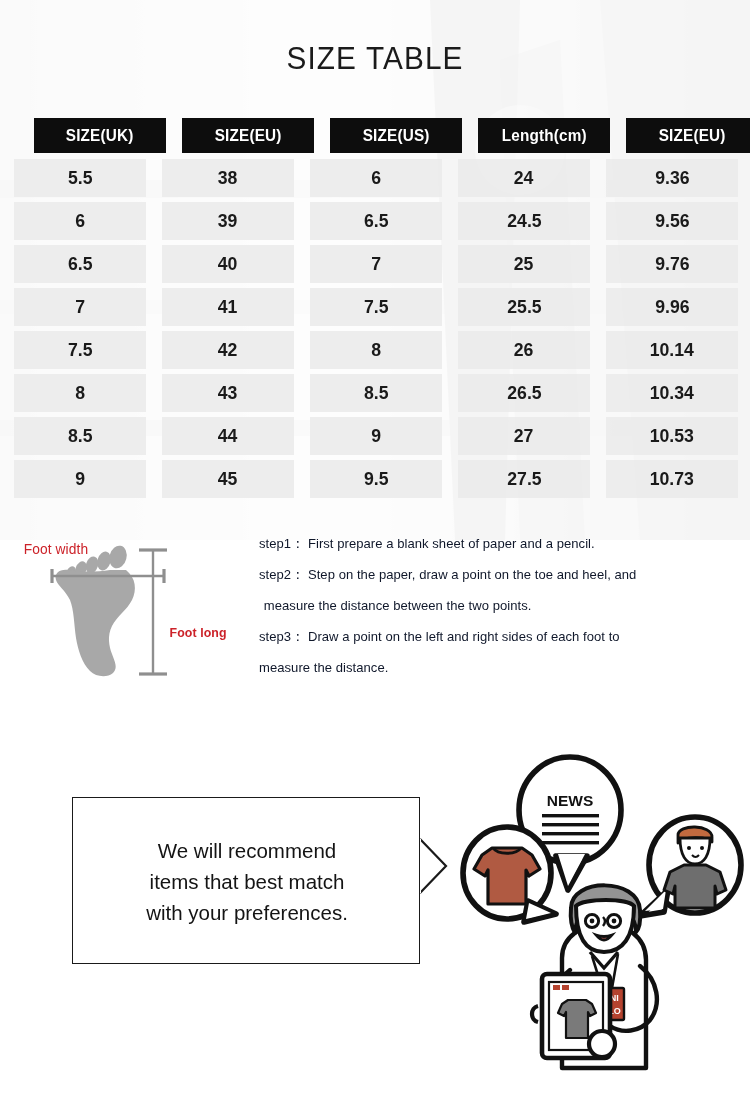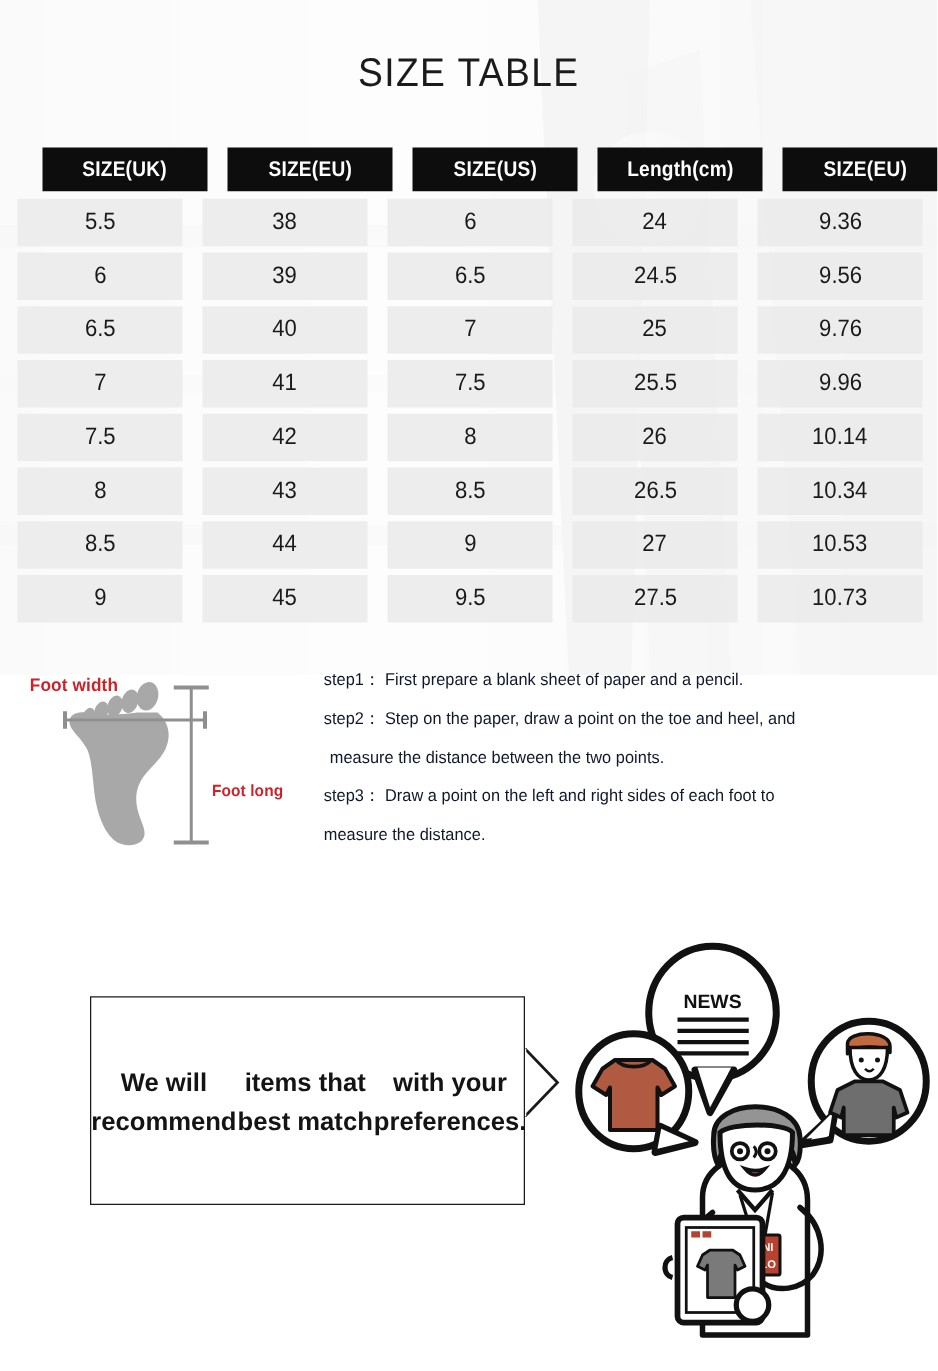--- a/index.html
+++ b/index.html
@@ -65,21 +65,21 @@
     width: 132px;
     height: 38px;
     line-height: 38px;
     text-align: center;
     font-size: 19px;
     color: #1a1a1a;
     background: rgba(234,234,234,0.88);
     overflow: hidden;
     white-space: nowrap;
   }
-  .trow.body .cell { font-weight: 400; }
+  .trow.body .cell { font-weight: 700; }
 
   .cell + .cell { margin-left: 16px; }
 
   .trow.head .cell {
     background: #0d0d0d;
     color: #ffffff;
     font-weight: 700;
     font-size: 17px;
     height: 35px;
     line-height: 35px;
@@ -100,21 +100,21 @@
   .foot-figure {
     position: absolute;
     left: 8px; top: 0;
     width: 240px; height: 160px;
   }
 
   .lbl-foot-width {
     position: absolute;
     left: 14px; top: 13px;
     font-size: 14.5px;
-    font-weight: 700;
+    font-weight: 400;
     color: #cc2229;
     letter-spacing: 0.1px;
   }
   .lbl-foot-width span { display:inline-block; transform: scaleX(0.95); }
 
   .lbl-foot-long {
     position: absolute;
     left: 160px; top: 97px;
     font-size: 13px;
     font-weight: 700;
@@ -152,28 +152,27 @@
     width: 348px; height: 167px;
     border: 1.6px solid #1a1a1a;
     background: #ffffff;
     z-index: 2;
   }
   .bubble-text {
     position: absolute;
     left: 0; top: 0;
     width: 348px; height: 167px;
     display: flex;
-    flex-direction: row;
+    flex-direction: column;
     align-items: center;
     justify-content: center;
     font-size: 20.5px;
     line-height: 31px;
     color: #141414;
     text-align: center;
-    font-weight: bold;
   }
   .bubble-text .bl { display:block; }
 
   .bubble-tail {
     position: absolute;
     left: 419px; top: 100px;
     width: 30px; height: 56px;
     z-index: 1;
   }
 

